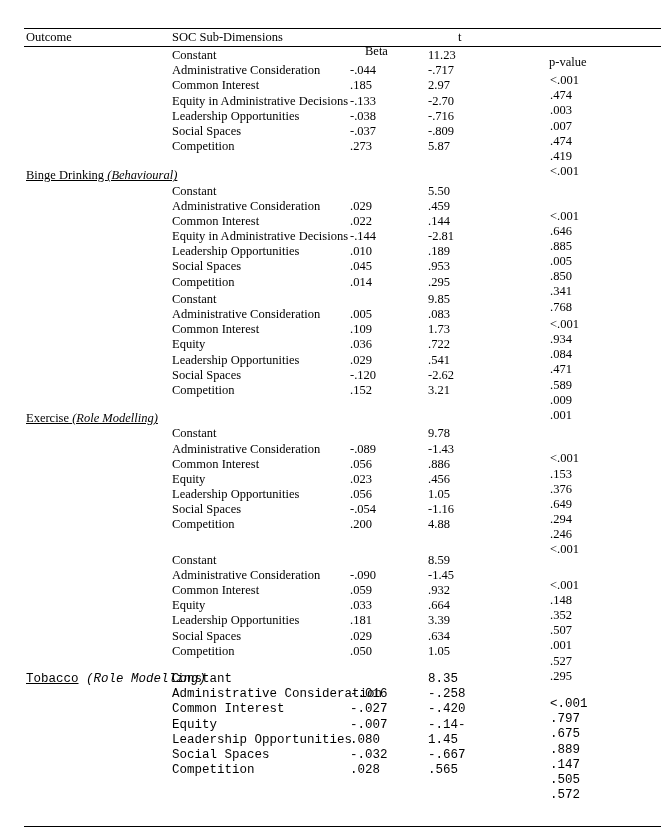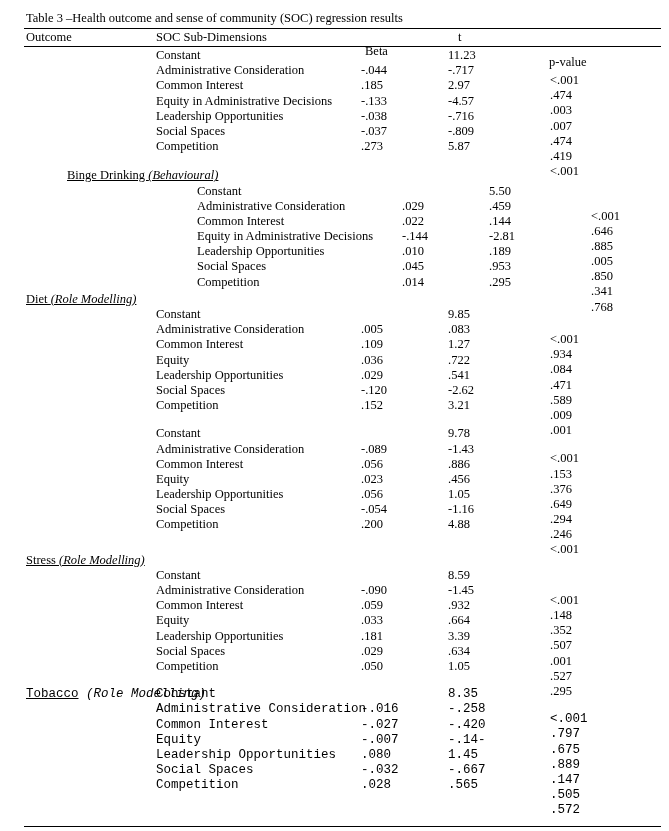--- a/index.html
+++ b/index.html
@@ -11,35 +11,34 @@
   .title { position:absolute; top:11px; left:26px; white-space:nowrap; }
   .rule { position:absolute; left:24px; width:637px; height:1px; background:#000; }
   #rule-top { top:28px; }
   #rule-header { top:46px; }
   #rule-bottom { top:826px; }
   .header-row { position:absolute; top:30px; left:0; width:669px; height:16px; }
   #sections { position:absolute; top:48px; left:0; width:669px; }
   .section { position:relative; }
   .row { position:relative; height:15.2px; }
   .c-outcome { position:absolute; left:26px; top:0; white-space:nowrap; }
-  .c-label   { position:absolute; left:156px; top:0; white-space:nowrap; }
-  .c-beta    { position:absolute; left:361px; top:0; white-space:nowrap; }
-  .c-t       { position:absolute; left:448px; top:0; white-space:nowrap; }
+  .c-label   { position:absolute; left:172px; top:0; white-space:nowrap; }
+  .c-beta    { position:absolute; left:350px; top:0; white-space:nowrap; }
+  .c-t       { position:absolute; left:428px; top:0; white-space:nowrap; }
   .c-p       { position:absolute; left:550px; top:0; white-space:nowrap;margin-top:25px; }
   .h-beta    { left:365px;margin-top:14px; }
   .h-t       { left:458px; }
   .h-p       { left:549px; }
   .ul { text-decoration:underline; }
   .it { font-style:italic; }
 </style>
 </head>
 <body>
 
 <div class="page">
-  <div class="title">Table 3 –Health outcome and sense of community (SOC) regression results</div>
 
   <div class="rule" id="rule-top"></div>
 
   <div class="header-row">
     <span class="c-outcome">Outcome</span>
     <span class="c-label">SOC Sub-Dimensions</span>
     <span class="c-beta h-beta">Beta</span>
     <span class="c-t h-t">t</span>
     <span class="c-p h-p">p-value</span>
   </div>
@@ -61,21 +60,21 @@
         </div>
         <div class="row">
           <span class="c-label">Common Interest</span>
           <span class="c-beta">.185</span>
           <span class="c-t">2.97</span>
           <span class="c-p">.003</span>
         </div>
         <div class="row">
           <span class="c-label">Equity in Administrative Decisions</span>
           <span class="c-beta">-.133</span>
-          <span class="c-t">-4.57</span>
+          <span class="c-t">-2.70</span>
           <span class="c-p">.007</span>
         </div>
         <div class="row">
           <span class="c-label">Leadership Opportunities</span>
           <span class="c-beta">-.038</span>
           <span class="c-t">-.716</span>
           <span class="c-p">.474</span>
         </div>
         <div class="row">
           <span class="c-label">Social Spaces</span>
@@ -83,21 +82,21 @@
           <span class="c-t">-.809</span>
           <span class="c-p">.419</span>
         </div>
         <div class="row">
           <span class="c-label">Competition</span>
           <span class="c-beta">.273</span>
           <span class="c-t">5.87</span>
           <span class="c-p">&lt;.001</span>
         </div>
       </div>
-      <div class="section" style="margin-top: 14px; padding-left: 41px;">
+      <div class="section" style="margin-top: 14px;">
         <div class="row">
           <span class="c-outcome"><span class="ul">Binge Drinking <span class="it">(Behavioural)</span></span></span>
         </div>
         <div class="row">
           <span class="c-label">Constant</span>
           <span class="c-t">5.50</span>
           <span class="c-p">&lt;.001</span>
         </div>
         <div class="row">
           <span class="c-label">Administrative Consideration</span>
@@ -131,37 +130,34 @@
         </div>
         <div class="row">
           <span class="c-label">Competition</span>
           <span class="c-beta">.014</span>
           <span class="c-t">.295</span>
           <span class="c-p">.768</span>
         </div>
       </div>
       <div class="section" style="margin-top: 2px;">
         <div class="row">
-          <span class="c-outcome"><span class="ul">Diet <span class="it">(Role Modelling)</span></span></span>
-        </div>
-        <div class="row">
           <span class="c-label">Constant</span>
           <span class="c-t">9.85</span>
           <span class="c-p">&lt;.001</span>
         </div>
         <div class="row">
           <span class="c-label">Administrative Consideration</span>
           <span class="c-beta">.005</span>
           <span class="c-t">.083</span>
           <span class="c-p">.934</span>
         </div>
         <div class="row">
           <span class="c-label">Common Interest</span>
           <span class="c-beta">.109</span>
-          <span class="c-t">1.27</span>
+          <span class="c-t">1.73</span>
           <span class="c-p">.084</span>
         </div>
         <div class="row">
           <span class="c-label">Equity</span>
           <span class="c-beta">.036</span>
           <span class="c-t">.722</span>
           <span class="c-p">.471</span>
         </div>
         <div class="row">
           <span class="c-label">Leadership Opportunities</span>
@@ -177,20 +173,23 @@
         </div>
         <div class="row">
           <span class="c-label">Competition</span>
           <span class="c-beta">.152</span>
           <span class="c-t">3.21</span>
           <span class="c-p">.001</span>
         </div>
       </div>
       <div class="section" style="margin-top: 13px;">
         <div class="row">
+          <span class="c-outcome"><span class="ul">Exercise <span class="it">(Role Modelling)</span></span></span>
+        </div>
+        <div class="row">
           <span class="c-label">Constant</span>
           <span class="c-t">9.78</span>
           <span class="c-p">&lt;.001</span>
         </div>
         <div class="row">
           <span class="c-label">Administrative Consideration</span>
           <span class="c-beta">-.089</span>
           <span class="c-t">-1.43</span>
           <span class="c-p">.153</span>
         </div>
@@ -220,23 +219,20 @@
         </div>
         <div class="row">
           <span class="c-label">Competition</span>
           <span class="c-beta">.200</span>
           <span class="c-t">4.88</span>
           <span class="c-p">&lt;.001</span>
         </div>
       </div>
       <div class="section" style="margin-top: 20px;">
         <div class="row">
-          <span class="c-outcome"><span class="ul">Stress <span class="it">(Role Modelling)</span></span></span>
-        </div>
-        <div class="row">
           <span class="c-label">Constant</span>
           <span class="c-t">8.59</span>
           <span class="c-p">&lt;.001</span>
         </div>
         <div class="row">
           <span class="c-label">Administrative Consideration</span>
           <span class="c-beta">-.090</span>
           <span class="c-t">-1.45</span>
           <span class="c-p">.148</span>
         </div>

